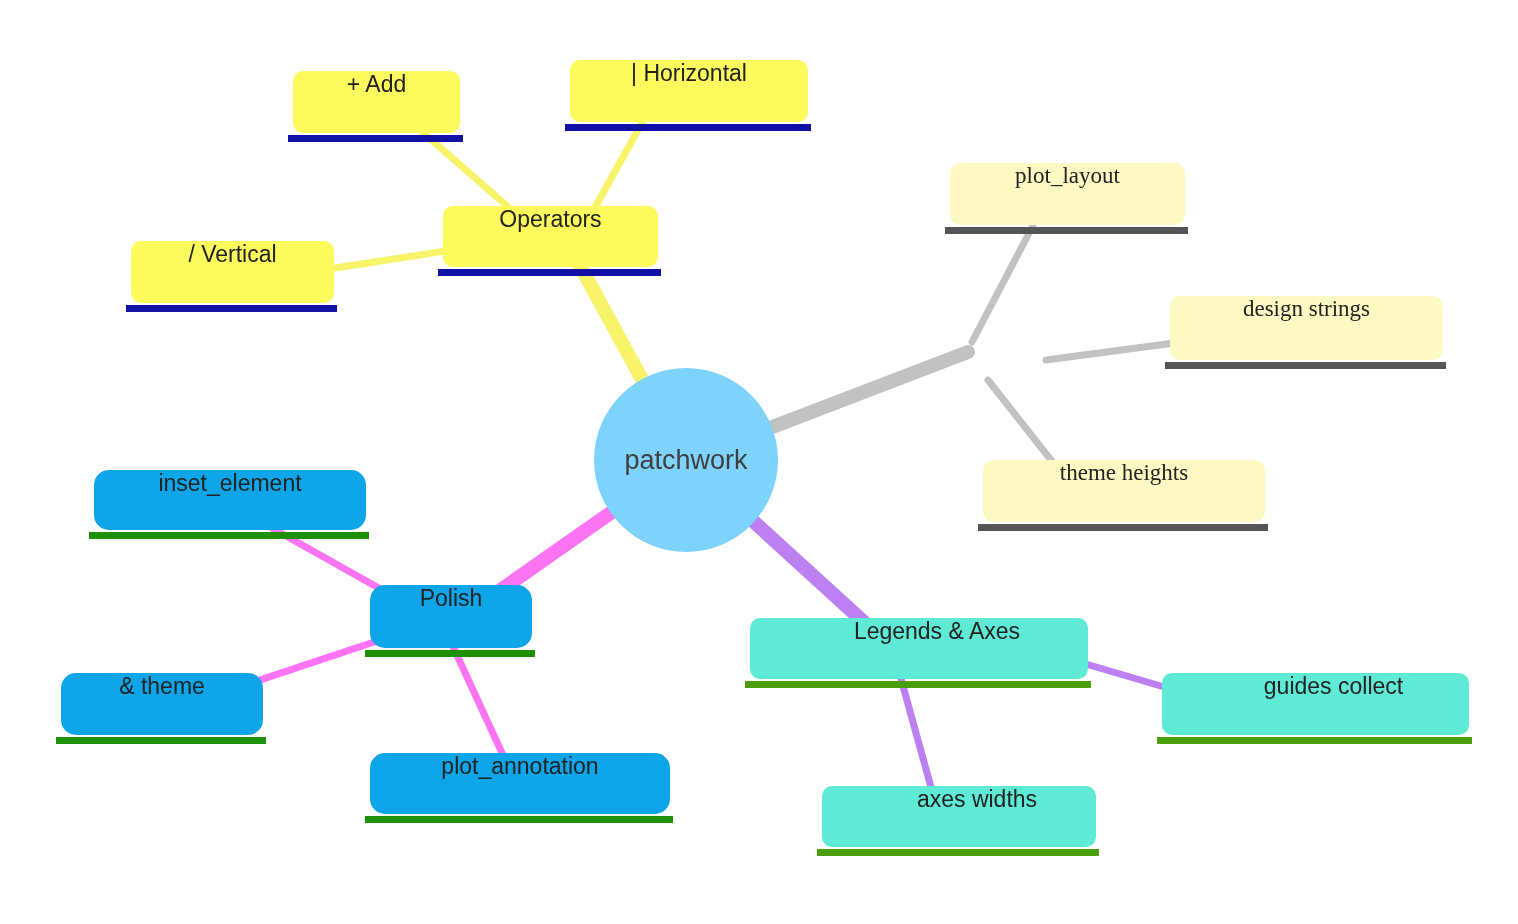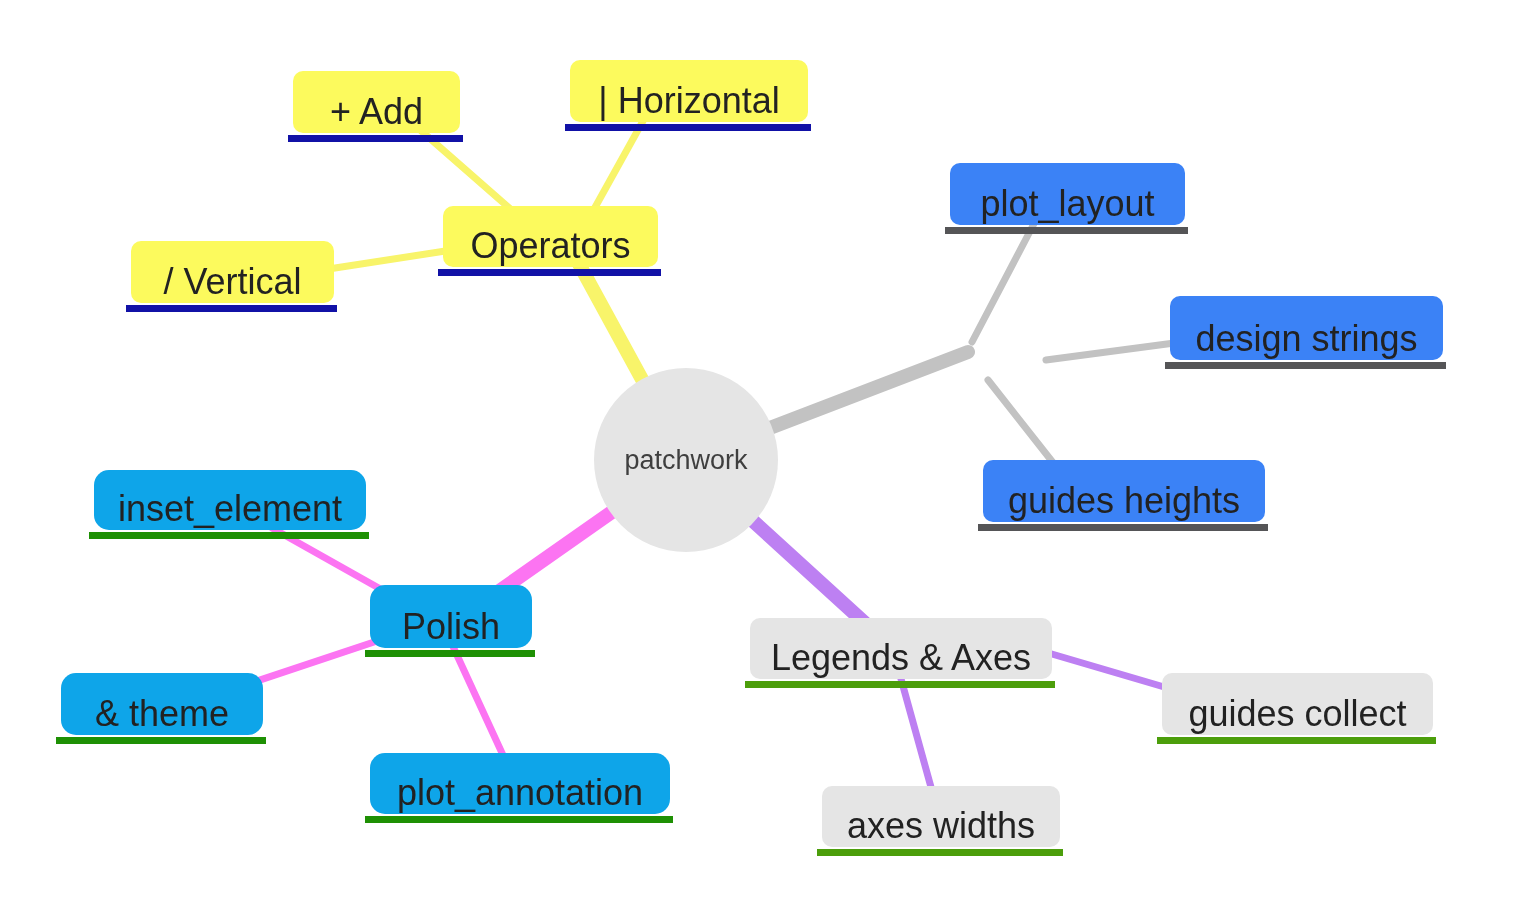--- a/index.html
+++ b/index.html
@@ -17,43 +17,43 @@
   .edge.yellow{stroke:#f8f46a;}
   .edge.gray{stroke:#c2c2c2;}
   .edge.magenta{stroke:#fc74f2;}
   .edge.purple{stroke:#bd80f2;}
 
   .node{
     position:absolute;
     left:calc(var(--x)*1px); top:calc(var(--y)*1px);
     width:calc(var(--w)*1px); height:calc(var(--h)*1px);
     border-radius:10px;
-    display:flex;align-items:flex-end;justify-content:center;
-    font-size:36px;color:#222222;
+    display:flex;align-items:flex-start;justify-content:center;
+    font-size:23px;color:#222222;
     z-index:2;
   }
   .node::after{
     content:"";
     position:absolute;
     left:-5px;right:-3px;bottom:-9px;height:7px;
   }
   .node.yellow{background:#fcfa5d;}
   .node.yellow::after{background:#1111a6;}
-  .node.gray{background:#3b82f6;}
+  .node.gray{background:#fef9c3;font-family:Liberation Serif, serif;}
   .node.gray::after{background:#555557;}
   .node.magenta{background:#0ea5e9;border-radius:15px;}
   .node.magenta::after{background:#1e9004;}
-  .node.purple{background:#e5e5e5;}
+  .node.purple{background:#5eead4;padding-left:36px;}
   .node.purple::after{background:#4c9e0b;}
 
   .center-node{
     position:absolute;
     left:594px;top:368px;width:184px;height:184px;
     border-radius:50%;
-    background:#e5e5e5;
+    background:#7dd3fc;
     display:flex;align-items:center;justify-content:center;
     font-size:27px;color:#3f3f3f;
     z-index:3;
   }
 </style>
 </head>
 <body>
 
 <div class="canvas">
 
@@ -93,21 +93,21 @@
     <span>/ Vertical</span>
   </div>
 
   <div class="node gray" style="--x:950;--y:163;--w:235;--h:62">
     <span>plot_layout</span>
   </div>
   <div class="node gray" style="--x:1170;--y:296;--w:273;--h:64">
     <span>design strings</span>
   </div>
   <div class="node gray" style="--x:983;--y:460;--w:282;--h:62">
-    <span>guides heights</span>
+    <span>theme heights</span>
   </div>
 
   <div class="node magenta" style="--x:370;--y:585;--w:162;--h:63">
     <span>Polish</span>
   </div>
   <div class="node magenta" style="--x:94;--y:470;--w:272;--h:60">
     <span>inset_element</span>
   </div>
   <div class="node magenta" style="--x:370;--y:753;--w:300;--h:61">
     <span>plot_annotation</span>

